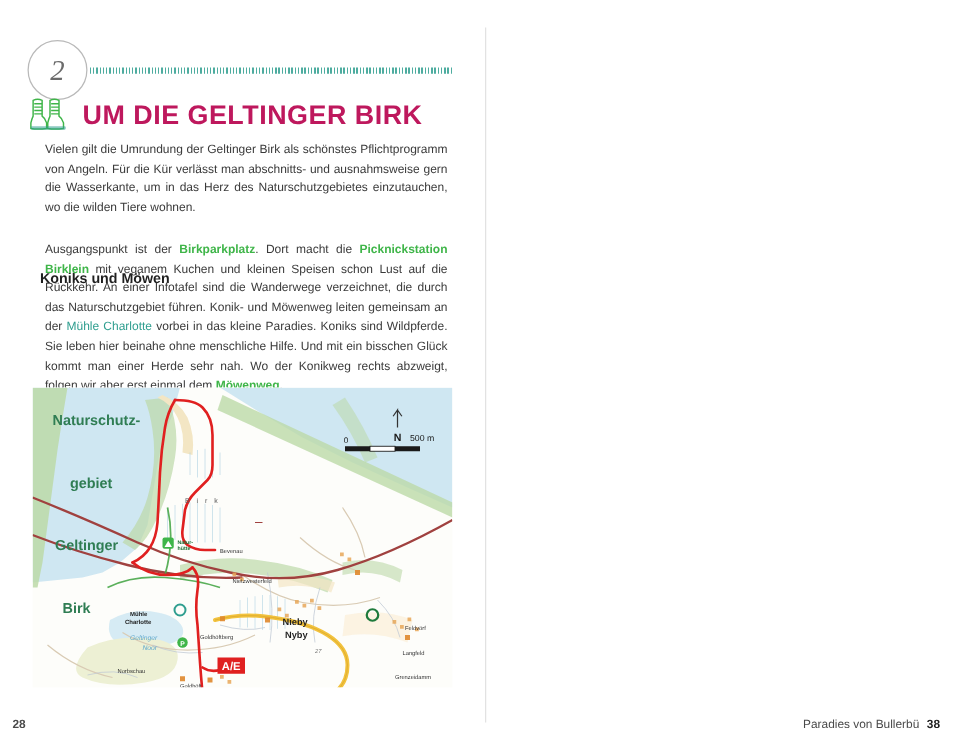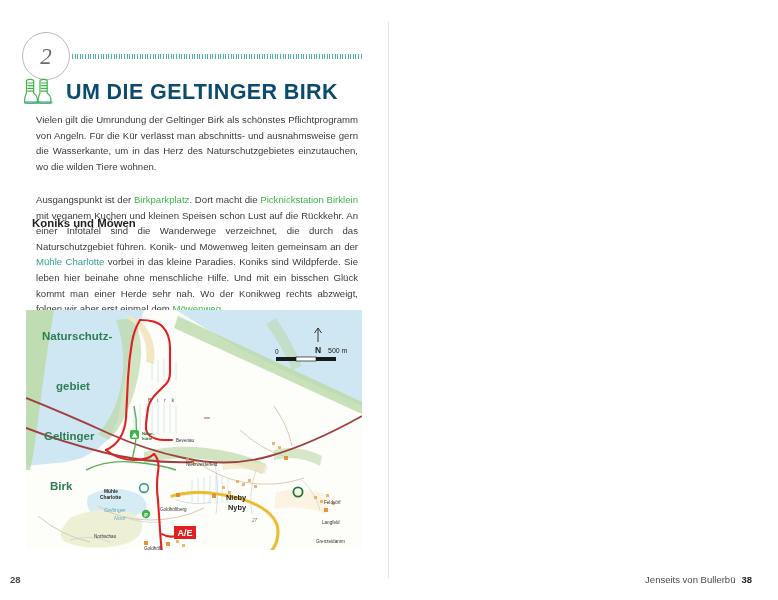--- a/index.html
+++ b/index.html
@@ -22,30 +22,30 @@
 
   
   .dotrule{position:absolute;height:5px;
     background-image:repeating-linear-gradient(to right,#2f9e8f 0px,#2f9e8f 1px,transparent 1px,transparent 2.6px);
     opacity:.85;}
   .dotrule-left{left:72px;top:54px;width:290px;}
 
   
   .headline-row{position:absolute;left:22px;top:76px;display:flex;align-items:center;gap:8px;}
   .boots{width:36px;height:32px;flex:none;}
-  .headline{font-size:21.5px;font-weight:bold;color:#0c4a6e;letter-spacing:.4px;white-space:nowrap;}
+  .headline{font-size:21.5px;font-weight:bold;color:#be185d;letter-spacing:.4px;white-space:nowrap;}
 
   
   .col{position:absolute;font-size:9.6px;line-height:15.6px;color:#3a3a3a;text-align:justify;}
   .col p{margin:4px;}
   .lead{left:32px;top:108px;width:330px;}
   .sub-h{position:absolute;left:32px;top:172px;font-size:11.4px;font-weight:bold;color:#1f1f1f;margin-top:45px;}
   .body2{left:32px;top:188px;width:330px;}
 
-  .hl-green{color:#3fb549;}
+  .hl-green{color:#3fb549;font-weight:bold;}
   .hl-teal{color:#2f9e8f;}
 
   
   .folio{position:absolute;font-size:9.5px;color:#4a4a4a;}
   .folio-left{left:10px;top:574px;font-weight:bold;}
   .folio-right{right:26px;top:574px;}
   .folio-right .fnum{font-weight:bold;color:#1f1f1f;margin-left:6px;}
 
   
   .map{position:absolute;left:26px;top:310px;width:336px;height:240px;overflow:hidden;background:#fdfdfb;}
@@ -288,17 +288,17 @@
         </g>
       </svg>
     </div>
 
     <div class="folio folio-left">28</div>
   </div>
 
   <div class="page page-right">
 
     <div class="folio folio-right">
-      <span>Jenseits von Bullerbü</span><span class="fnum">38</span>
+      <span>Paradies von Bullerbü</span><span class="fnum">38</span>
     </div>
   </div>
 
 </div>
 
 </body></html>

